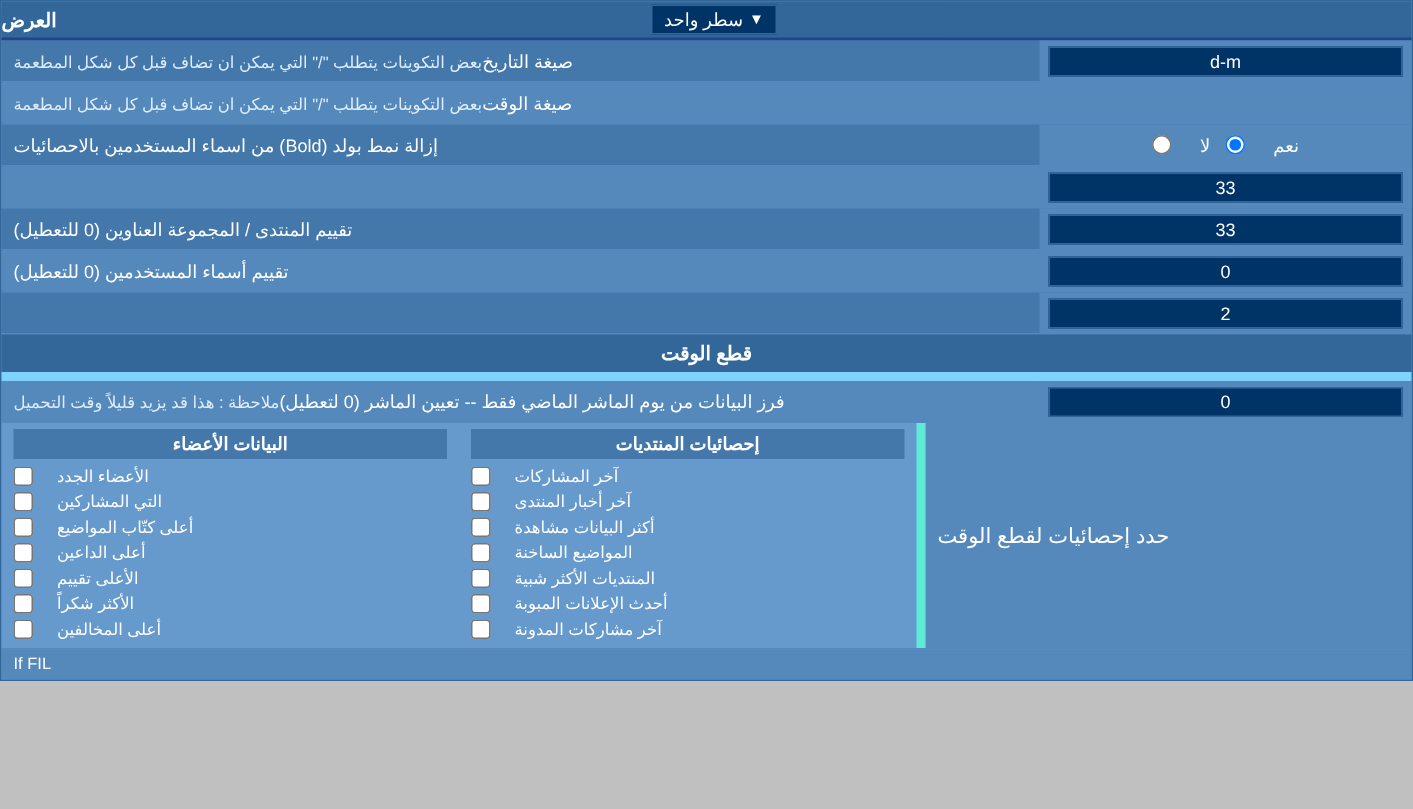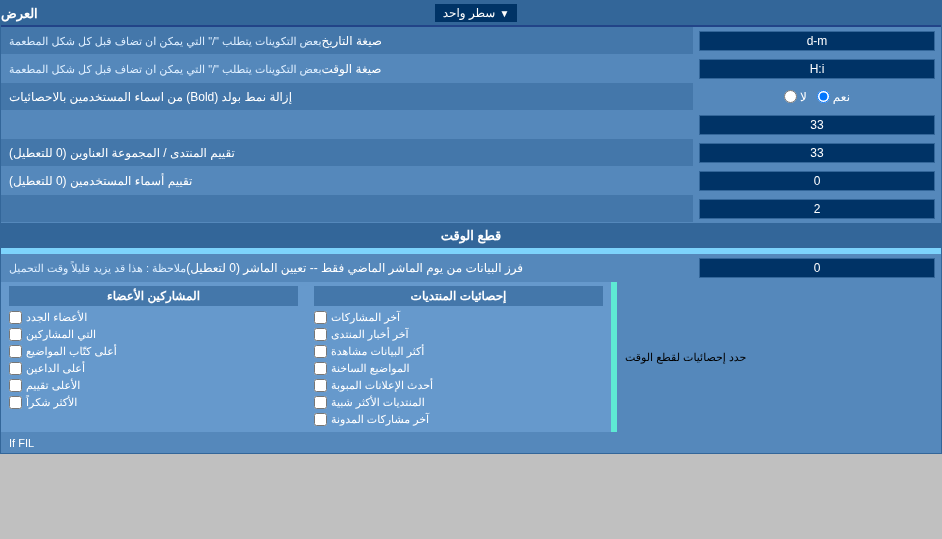--- a/index.html
+++ b/index.html
@@ -87,21 +87,21 @@
       gap: 10px;
       align-items: center;
       justify-content: center;
       flex-direction: row-reverse;
     }
     .radio-label {
       color: #ffffff;
       font-size: 12px;
       display: flex;
       align-items: center;
-      gap: 3px;
+      gap: 19px;
       cursor: pointer;
     }
     .dropdown-btn {
       background: #003366;
       color: #ffffff;
       border: 1px solid #336699;
       padding: 2px 8px;
       font-size: 12px;
       cursor: pointer;
       display: flex;
@@ -113,26 +113,26 @@
       font-size: 10px;
     }
     .bottom-row {
       display: flex;
       border-bottom: 1px solid #5588bb;
       align-items: stretch;
     }
     .stats-apply-cell {
       flex: 1;
       padding: 4px 8px;
-      color: #000000;
+      color: #ffffff;
       text-align: right;
       display: flex;
       align-items: center;
       justify-content: flex-end;
-      font-size: 11px;
+      font-size: 14px;
       background: #5588bb;
     }
     .checkbox-columns {
       display: flex;
       flex: 2;
       background: #6699cc;
     }
     .checkbox-col {
       flex: 1;
       padding: 4px 8px;
@@ -146,21 +146,21 @@
       font-weight: bold;
       font-size: 12px;
       text-align: center;
       padding: 3px 0;
       background: #4477aa;
       margin-bottom: 3px;
     }
     .checkbox-item {
       display: flex;
       align-items: center;
-      gap: 4px;
+      gap: 16px;
       color: #ffffff;
       font-size: 11px;
       padding: 2px 0;
       justify-content: flex-end;
       direction: rtl;
     }
     .checkbox-item input[type="checkbox"] {
       cursor: pointer;
     }
     .label-multiline {
@@ -194,23 +194,20 @@
     </div>
     <div class="label-cell">
       <div class="label-multiline">
         <span>صيغة التاريخ</span>
         <small>بعض التكوينات يتطلب "/" التي يمكن ان تضاف قبل كل شكل المطعمة</small>
       </div>
     </div>
   </div>
 
   <div class="row row-medium">
-    <div class="input-cell">
-      <input class="input-field" type="text" value="H:i" style="">
-    </div>
     <div class="label-cell">
       <div class="label-multiline">
         <span>صيغة الوقت</span>
         <small>بعض التكوينات يتطلب "/" التي يمكن ان تضاف قبل كل شكل المطعمة</small>
       </div>
     </div>
   </div>
 
   <div class="row row-dark">
     <div class="input-cell">
@@ -298,36 +295,36 @@
         </div>
         <div class="checkbox-item">
           <span>أكثر البيانات مشاهدة</span>
           <input type="checkbox" style="">
         </div>
         <div class="checkbox-item">
           <span>المواضيع الساخنة</span>
           <input type="checkbox" style="">
         </div>
         <div class="checkbox-item">
+          <span>المنتديات الأكثر شبية</span>
+          <input type="checkbox" style="">
+        </div>
+        <div class="checkbox-item">
           <span>أحدث الإعلانات المبوبة</span>
-          <input type="checkbox" style="">
-        </div>
-        <div class="checkbox-item">
-          <span>المنتديات الأكثر شبية</span>
           <input type="checkbox" style="">
         </div>
         <div class="checkbox-item">
           <span>آخر مشاركات المدونة</span>
           <input type="checkbox" style="">
         </div>
       </div>
 
       <div class="checkbox-col">
         <div class="checkbox-col-header">
-          <span>المشاركين الأعضاء</span>
+          <span>البيانات الأعضاء</span>
         </div>
         <div class="checkbox-item">
           <span>الأعضاء الجدد</span>
           <input type="checkbox" style="">
         </div>
         <div class="checkbox-item">
           <span>التي المشاركين</span>
           <input type="checkbox" style="">
         </div>
         <div class="checkbox-item">
@@ -337,20 +334,24 @@
         <div class="checkbox-item">
           <span>أعلى الداعين</span>
           <input type="checkbox" style="">
         </div>
         <div class="checkbox-item">
           <span>الأعلى تقييم</span>
           <input type="checkbox" style="">
         </div>
         <div class="checkbox-item">
           <span>الأكثر شكراً</span>
+          <input type="checkbox" style="">
+        </div>
+        <div class="checkbox-item">
+          <span>أعلى المخالفين</span>
           <input type="checkbox" style="">
         </div>
       </div>
 
     </div>
   </div>
 
   <div style="background:#5588bb; padding:4px 8px; color:#ffffff; font-size:11px; text-align:left;">
     <span>If FIL</span>
   </div>

